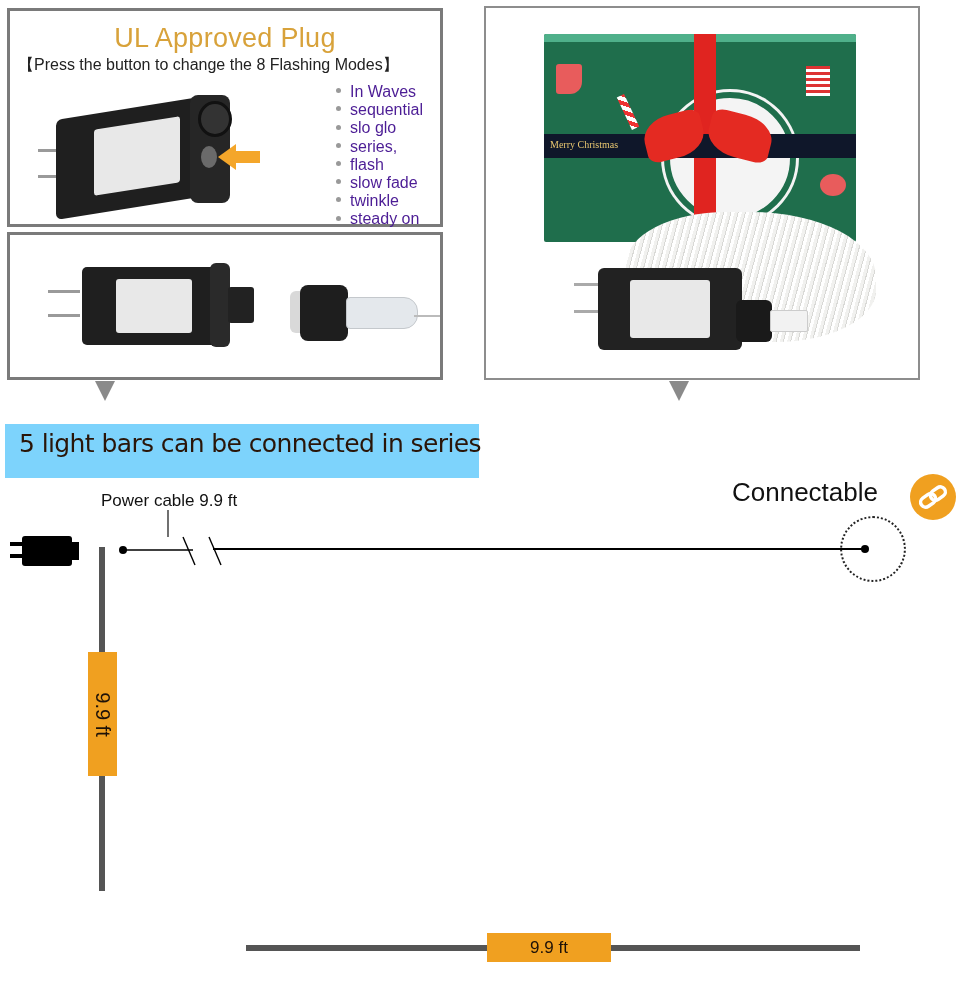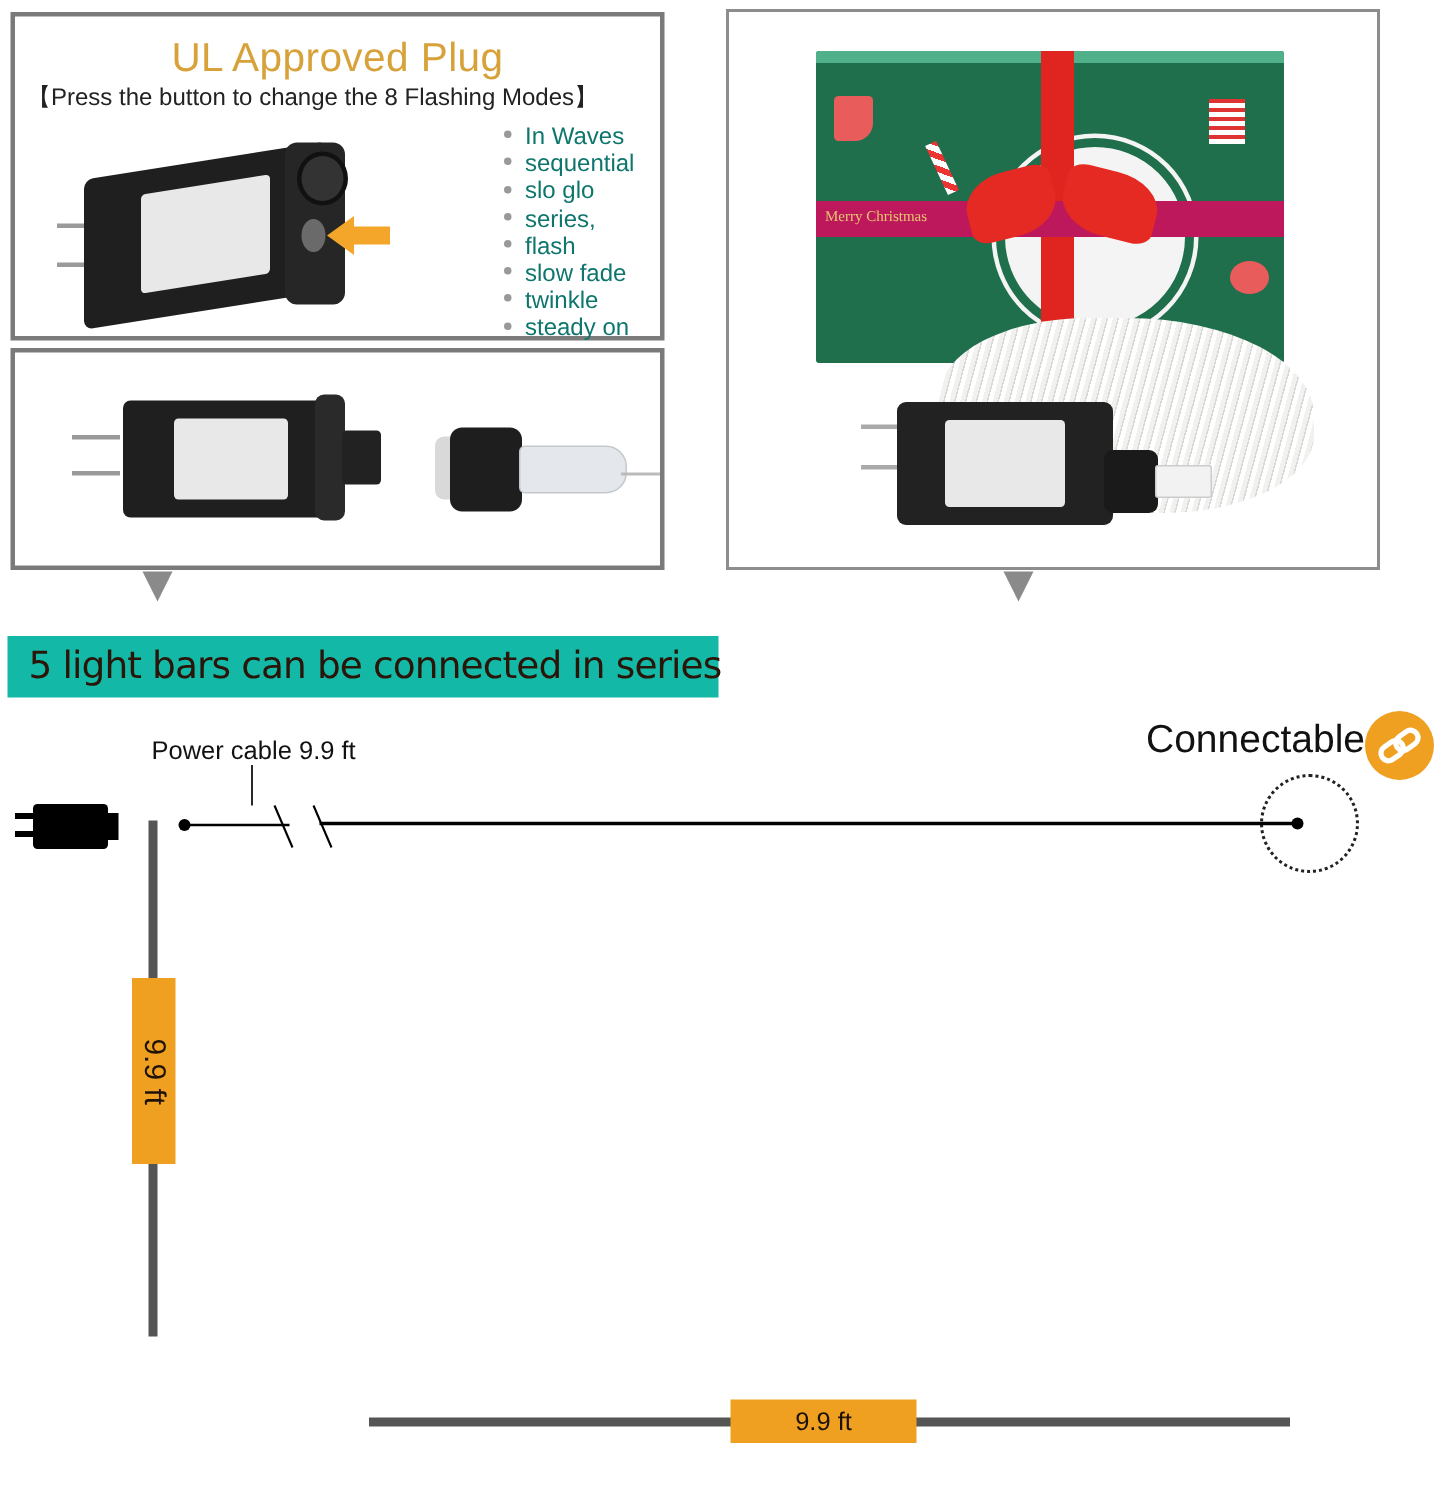--- a/index.html
+++ b/index.html
@@ -10,38 +10,38 @@
     .panel { position: absolute; border: 3px solid #7a7a7a; background: #fff; box-sizing: border-box; text-decoration: underline; }
     .panel.thin { border: 2px solid #8d8d8d; }
     .pointer { position: absolute; width: 0; height: 0;
                border-left: 10px solid transparent; border-right: 10px solid transparent;
                border-top: 20px solid #8a8a8a; }
 
     .ul-title { position: absolute; left: 0; right: 0; top: 12px; text-align: center;
                 font-size: 27px; color: #d8a23a; letter-spacing: 0.3px; }
     .ul-sub { position: absolute; left: 8px; top: 44px; font-size: 16px; color: #222; white-space: nowrap; }
     .modes { position: absolute; left: 326px; top: 72px; margin: 0; padding: 0; list-style: none; }
-    .modes li { font-size: 16px; line-height: 18.2px; color: #0f766e; white-space: nowrap; }
+    .modes li { font-size: 16px; line-height: 18.2px; color: #4c1d95; white-space: nowrap; }
     .modes li .dot { display: inline-block; width: 5px; height: 5px; background: #999; border-radius: 50%;
                      margin-right: 9px; vertical-align: middle; position: relative; top: -2px; }
 
     
     .adapter { position: absolute; background: #1f1f1f; border-radius: 6px; }
     .adapter .label { position: absolute; background: #e8e8e8; border-radius: 3px; }
     .prong { position: absolute; height: 3px; background: #9a9a9a; }
     .arrow-shaft { position: absolute; background: #f4a62a; }
     .arrow-head { position: absolute; width: 0; height: 0; border-top: 13px solid transparent;
                   border-bottom: 13px solid transparent; border-right: 18px solid #f4a62a; }
 
     
-    .banner { position: absolute; left: 5px; top: 424px; width: 474px; height: 41px; background: #14b8a6; }
+    .banner { position: absolute; left: 5px; top: 424px; width: 474px; height: 54px; background: #7dd3fc; }
     .banner span { position: absolute; left: 14px; top: 5px; font-size: 25px; color: #2a1508;
                    font-family: "DejaVu Sans", sans-serif; letter-spacing: -0.6px; white-space: nowrap; }
 
-    .connectable { position: absolute; left: 732px; top: 477px; font-size: 26px; color: #111; white-space: nowrap; margin-left: 32px; }
+    .connectable { position: absolute; left: 732px; top: 477px; font-size: 26px; color: #111; white-space: nowrap; }
     .link-badge { position: absolute; left: 910px; top: 474px; width: 46px; height: 46px; border-radius: 50%;
                   background: #f0a020; }
     .dotted-circle { position: absolute; left: 840px; top: 516px; width: 66px; height: 66px; border-radius: 50%;
                      border: 2px dotted #222; box-sizing: border-box; }
 
     .power-label { position: absolute; left: 101px; top: 491px; font-size: 17px; color: #111; white-space: nowrap; }
 
     .measure-bar { position: absolute; background: #555; }
     .measure-tag { position: absolute; background: #f0a020; display: flex; align-items: center; justify-content: center;
                    font-size: 17px; color: #1e1208; }
@@ -105,21 +105,21 @@
   </div>
 </div>
 <div class="pointer" style="left:95px; top:381px;"></div>
 
 <div class="panel thin" style="left:484px; top:6px; width:436px; height:374px;">
 
   <div style="position:absolute; left:58px; top:26px; width:312px; height:208px; background:#1f6e4c; border-radius:2px; overflow:hidden;">
     <div style="position:absolute; left:0; top:0; width:100%; height:8px; background:#4fb08a;"></div>
     <div style="position:absolute; left:120px; top:58px; width:120px; height:120px; border-radius:50%; background:#f4f4f4; border:6px solid #1f6e4c; box-shadow:0 0 0 3px #f4f4f4;"></div>
     <div style="position:absolute; left:150px; top:0; width:22px; height:208px; background:#e02420;"></div>
-    <div style="position:absolute; left:0; top:100px; width:312px; height:24px; background:#be185d;">
+    <div style="position:absolute; left:0; top:100px; width:312px; height:24px; background:#0f172a;">
       <span style="position:absolute; left:6px; top:5px; font-size:10px; color:#e8c670; font-family:'Liberation Serif', serif; white-space:nowrap;">Merry Christmas</span>
     </div>
     <div style="position:absolute; left:100px; top:80px; width:60px; height:44px; background:#e42a22; border-radius:50% 20% 50% 20%; transform:rotate(-14deg);"></div>
     <div style="position:absolute; left:164px; top:80px; width:64px; height:44px; background:#e42a22; border-radius:20% 50% 20% 50%; transform:rotate(14deg);"></div>
 
     <div style="position:absolute; left:12px; top:30px; width:26px; height:30px; background:#e85c5c; border-radius:3px 3px 12px 3px;"></div>
     <div style="position:absolute; left:80px; top:60px; width:8px; height:36px; background:repeating-linear-gradient(45deg,#fff 0 4px,#e33 4px 8px); transform:rotate(-25deg);"></div>
     <div style="position:absolute; left:262px; top:32px; width:24px; height:30px; background:repeating-linear-gradient(0deg,#fff 0 3px,#d33 3px 6px);"></div>
     <div style="position:absolute; left:276px; top:140px; width:26px; height:22px; background:#e85c5c; border-radius:50%;"></div>
   </div>

